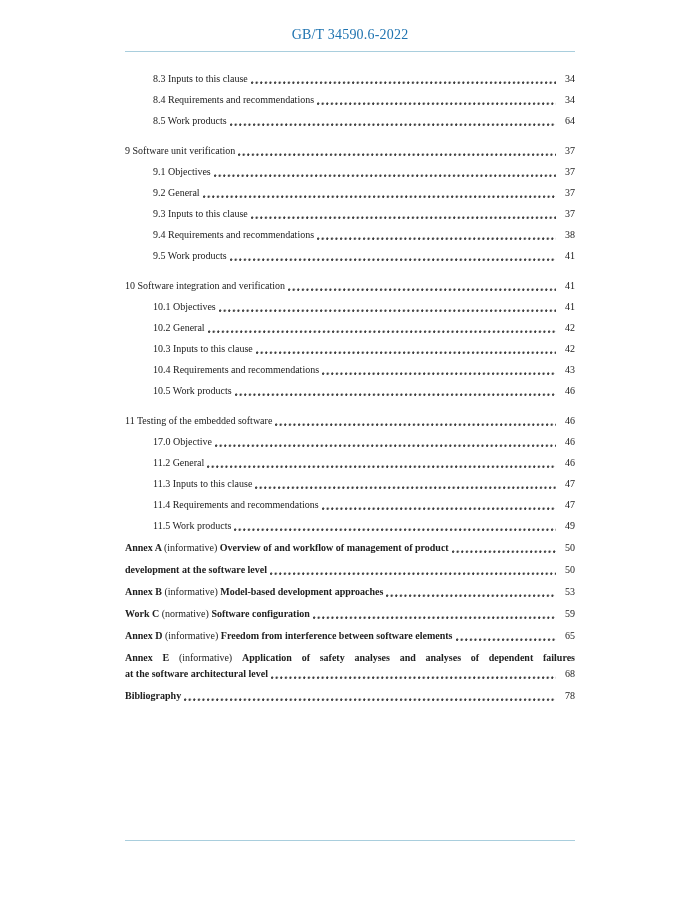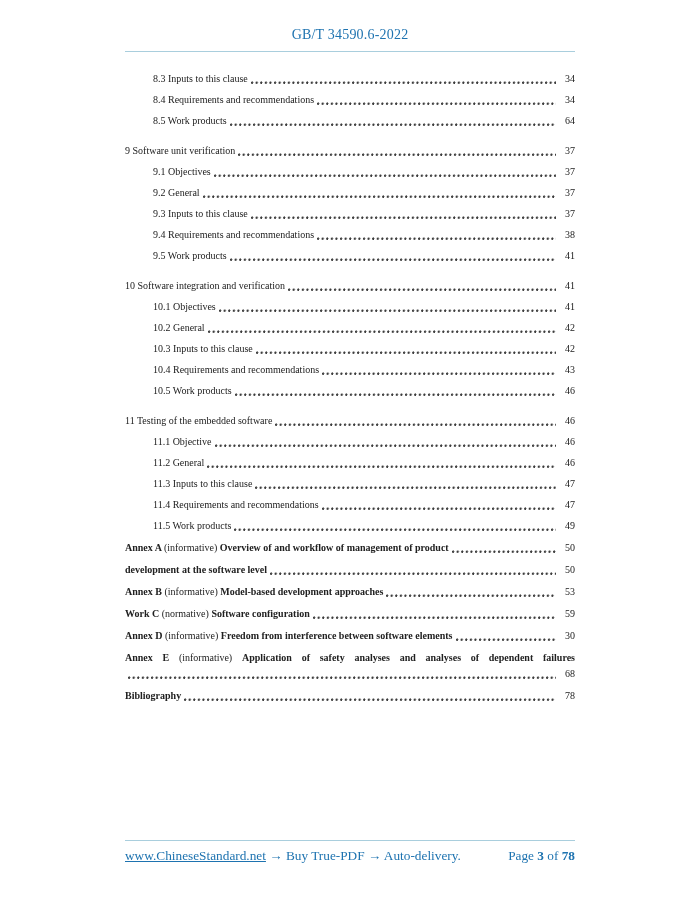--- a/index.html
+++ b/index.html
@@ -173,21 +173,21 @@
         <span class="toc-label"><span>10.5 Work products</span></span>
         <span class="leader"></span>
         <span class="pagenum">46</span>
       </div>
       <div class="toc-row top">
         <span class="toc-label"><span>11 Testing of the embedded software</span></span>
         <span class="leader"></span>
         <span class="pagenum">46</span>
       </div>
       <div class="toc-row sub">
-        <span class="toc-label"><span>11.1 Objective</span></span>
+        <span class="toc-label"><span>17.0 Objective</span></span>
         <span class="leader"></span>
         <span class="pagenum">46</span>
       </div>
       <div class="toc-row sub">
         <span class="toc-label"><span>11.2 General</span></span>
         <span class="leader"></span>
         <span class="pagenum">46</span>
       </div>
       <div class="toc-row sub">
         <span class="toc-label"><span>11.3 Inputs to this clause</span></span>
@@ -220,35 +220,32 @@
         <span class="pagenum">53</span>
       </div>
       <div class="toc-row annex">
         <span class="toc-label"><span class="b">Work C </span><span>(normative) </span><span class="b">Software configuration</span></span>
         <span class="leader"></span>
         <span class="pagenum">59</span>
       </div>
       <div class="toc-row annex">
         <span class="toc-label"><span class="b">Annex D </span><span>(informative) </span><span class="b">Freedom from interference between software elements</span></span>
         <span class="leader"></span>
-        <span class="pagenum">30</span>
+        <span class="pagenum">65</span>
       </div>
       <div class="toc-row annex nolead"><span class="toc-label"><span class="b">Annex E </span><span>(informative) </span><span class="b">Application of safety analyses and analyses of dependent failures</span></span></div>
       <div class="toc-row tight">
+        <span class="toc-label"><span class="b">at the software architectural level</span></span>
         <span class="leader"></span>
         <span class="pagenum">68</span>
       </div>
       <div class="toc-row annex">
         <span class="toc-label"><span class="b">Bibliography</span></span>
         <span class="leader"></span>
         <span class="pagenum">78</span>
       </div>
     </div>
 
   <div class="footer">
     <div class="footer-rule"></div>
-    <div class="footer-row">
-      <div><span class="site">www.ChineseStandard.net</span><span> → </span><span>Buy True-PDF</span><span> → </span><span>Auto-delivery.</span></div>
-      <div><span>Page </span><span class="b">3</span><span> of </span><span class="b">78</span></div>
-    </div>
   </div>
 
 </div>
 
 </body></html>

